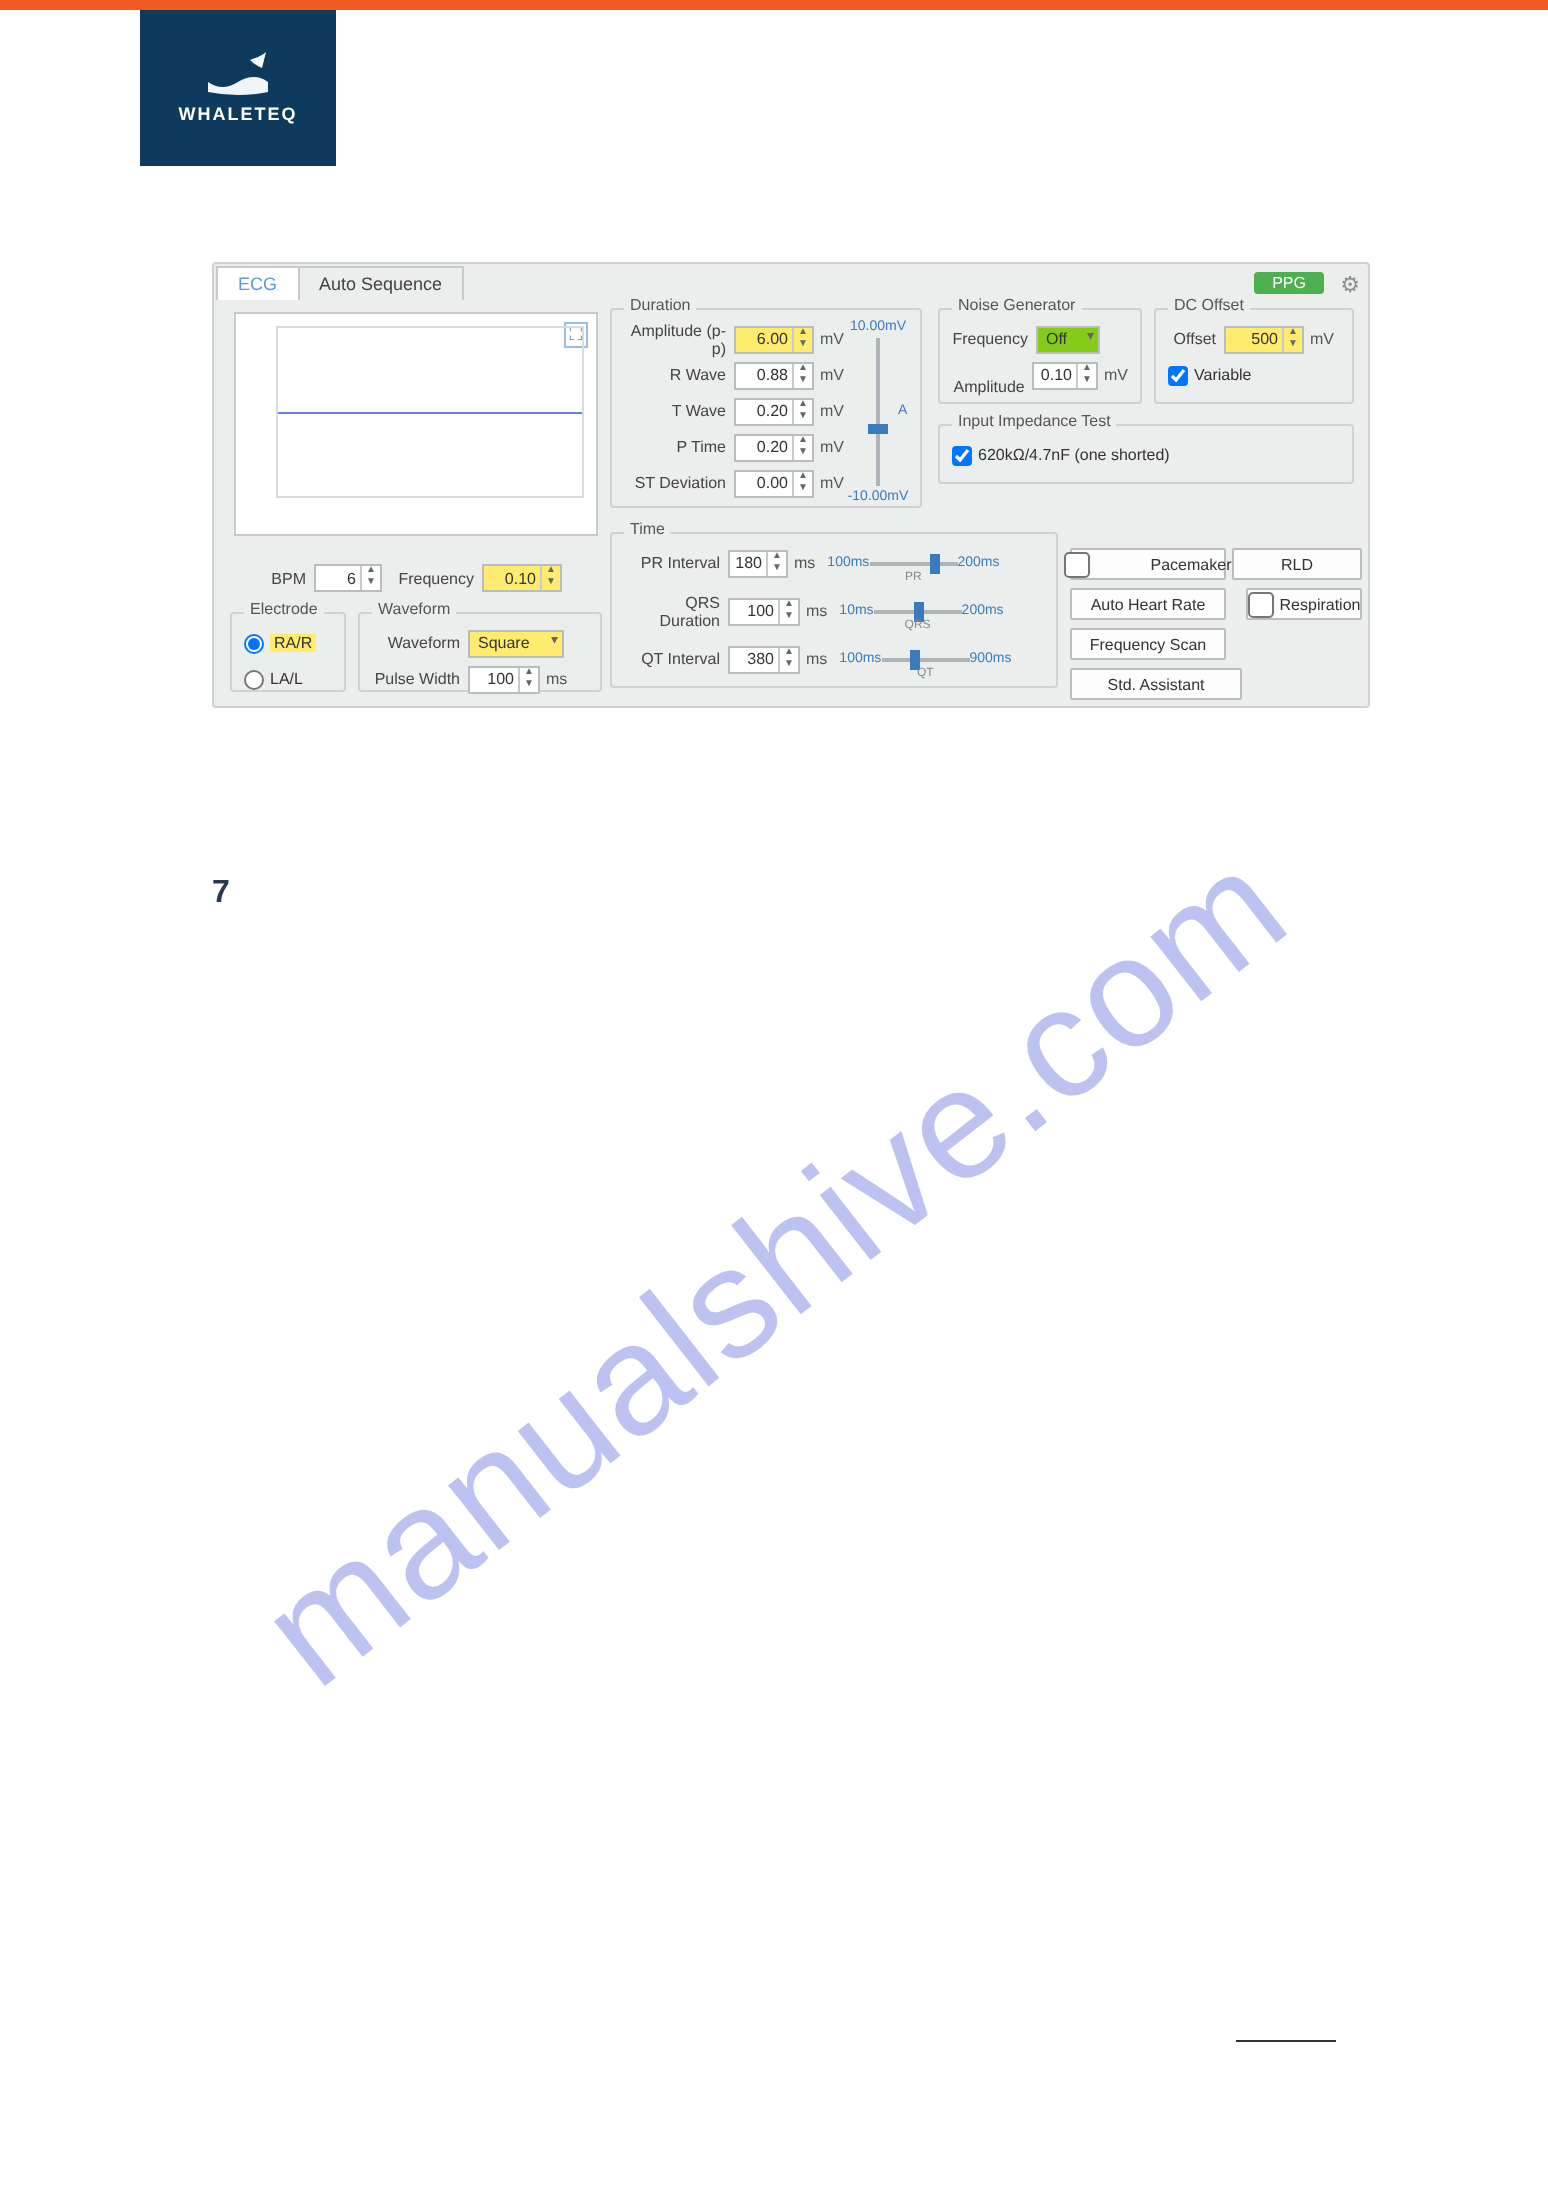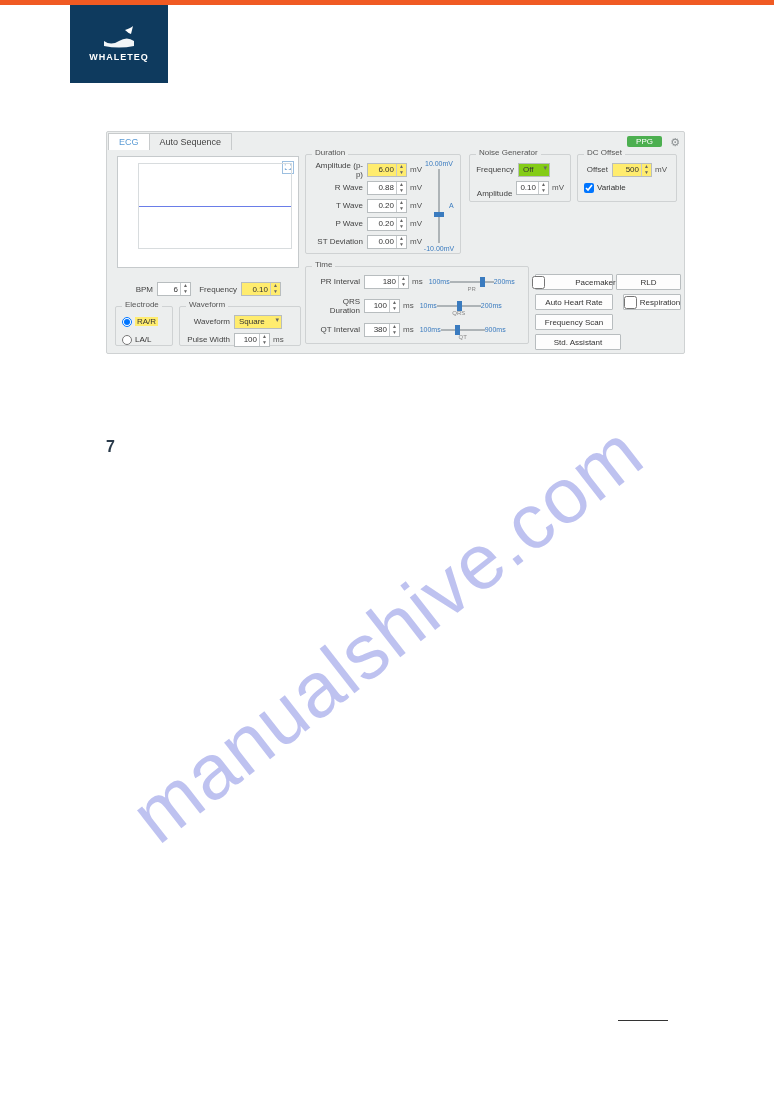--- a/index.html
+++ b/index.html
@@ -367,21 +367,21 @@
       <span class="spin">
           <span class="spin-val">0.20</span>
           <span class="spin-btns">
             <span>▲</span>
             <span>▼</span>
           </span>
         </span>
       <span class="unit">mV</span>
     </div>
     <div class="row">
-      <span class="lbl">P Wave</span>
+      <span class="lbl">P Time</span>
       <span class="spin">
           <span class="spin-val">0.20</span>
           <span class="spin-btns">
             <span>▲</span>
             <span>▼</span>
           </span>
         </span>
       <span class="unit">mV</span>
     </div>
     <div class="row">
@@ -441,26 +441,35 @@
       <span class="unit">mV</span>
     </div>
     <div class="row">
       <label class="chk">
           <input type="checkbox" checked="" style="">
           <span>Variable</span>
         </label>
     </div>
   </div>
 
+  <div class="group" style="left:362px; top:80px; width:208px; height:30px;">
+    <span class="group-title">Input Impedance Test</span>
+    <div class="row">
+      <label class="chk">
+          <input type="checkbox" checked="" style="">
+          <span>620kΩ/4.7nF (one shorted)</span>
+        </label>
+    </div>
+  </div>
 
   <div class="group" style="left:198px; top:134px; width:224px; height:78px;">
     <span class="group-title">Time</span>
     <div class="row">
       <span class="lbl" style="width:52px;">PR Interval</span>
-      <span class="spin" style="width:45px;">
+      <span class="spin" style="width:30px;">
           <span class="spin-val">180</span>
           <span class="spin-btns">
             <span>▲</span>
             <span>▼</span>
           </span>
         </span>
       <span class="unit">ms</span>
       <span class="slider-ends" style="margin-left:6px;">100ms</span>
       <span class="slider-horiz" style="width:44px;">
         <span class="track"></span>

